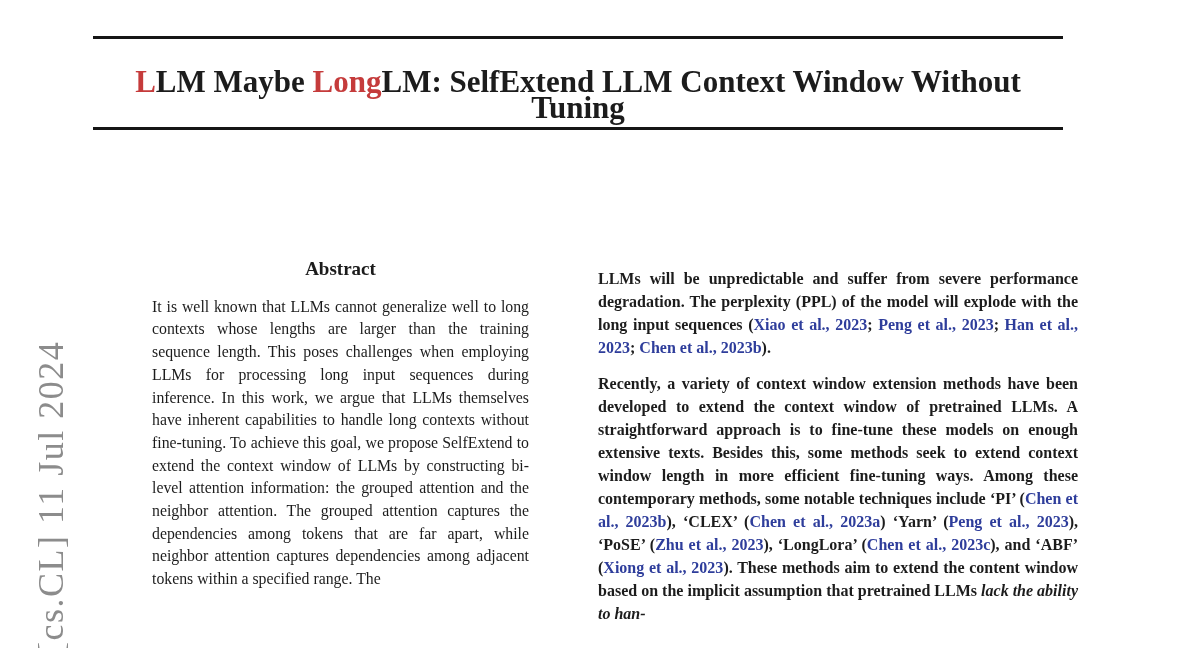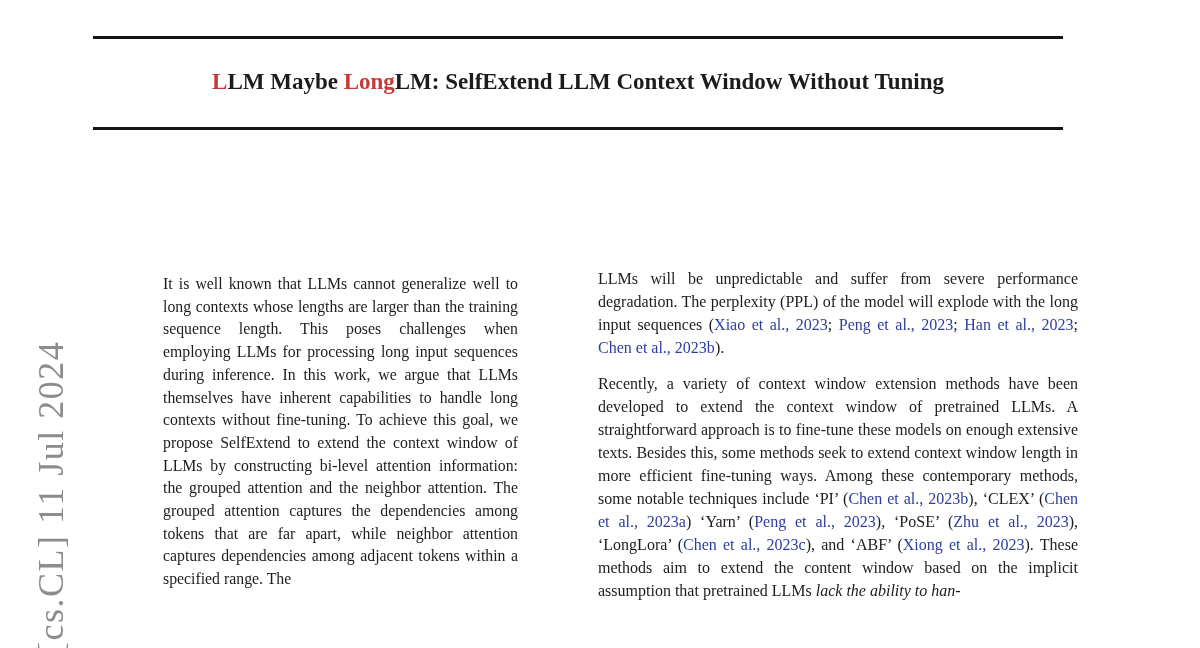--- a/index.html
+++ b/index.html
@@ -11,33 +11,33 @@
     position:absolute;left:30px;top:654px;
     transform:rotate(-90deg);transform-origin:0 0;
     font-size:36px;letter-spacing:1.5px;white-space:nowrap;
     color:var(--watermark,#8c8c8c);
   }
   .rule{position:absolute;left:93px;width:970px;height:3px;background:var(--rule,#151515);}
   .rule-top{top:36px;}
   .rule-mid{top:127px;}
   .title{
     position:absolute;left:93px;width:970px;top:69px;margin:0;
-    text-align:center;font-size:23px;font-weight:bold;line-height:26px;
+    text-align:center;font-size:31px;font-weight:bold;line-height:26px;
   }
   .authors{
     position:absolute;left:110px;width:980px;top:171px;
     text-align:center;font-weight:bold;font-size:15.5px;
   }
   .author-line{line-height:27px;}
   sup{font-size:9.5px;font-weight:bold;}
   .col{position:absolute;text-align:justify;font-size:15.8px;line-height:22.7px;}
   .col-left{left:148px;width:385px;top:258px;height:390px;}
-  .col-right{left:598px;width:480px;top:267px;height:381px;line-height:23px;font-size:16px;}
+  .col-right{left:598px;width:480px;top:267px;height:381px;line-height:23px;font-size:16px;font-weight:bold;}
   .abstract-heading{text-align:center;font-size:19px;font-weight:bold;margin:0 0 15px 0;}
-  .col-left p{margin:15px;}
+  .col-left p{margin:4px;}
   .col-right p{margin:0 0 13px 0;}
   .seg-red{color:var(--accent-red,#c53b3b);}
   .seg-cite{color:var(--cite-blue,#2e3d9b);}
   .seg-italic{font-style:italic;}
   .seg-author{margin:0 8px;white-space:nowrap;}
 </style>
 </head>
 <body>
 
 <div class="page">
@@ -47,20 +47,21 @@
   <div class="rule rule-top"></div>
 
   <h1 class="title"><span class="seg-red">L</span><span>LM Maybe </span><span class="seg-red">Long</span><span>LM: SelfExtend LLM Context Window Without Tuning</span></h1>
 
   <div class="rule rule-mid"></div>
 
   <div class="authors">
   </div>
 
   <div class="col col-left">
+    <h2 class="abstract-heading">Abstract</h2>
     <p>It is well known that LLMs cannot generalize well to long contexts whose lengths are larger than the training sequence length. This poses challenges when employing LLMs for processing long input sequences during inference. In this work, we argue that LLMs themselves have inherent capabilities to handle long contexts without fine-tuning. To achieve this goal, we propose SelfExtend to extend the context window of LLMs by constructing bi-level attention information: the grouped attention and the neighbor attention. The grouped attention captures the dependencies among tokens that are far apart, while neighbor attention captures dependencies among adjacent tokens within a specified range. The</p>
   </div>
 
   <div class="col col-right">
     <p><span>LLMs will be unpredictable and suffer from severe performance degradation. The perplexity (PPL) of the model will explode with the long input sequences (</span><span class="seg-cite">Xiao et al., 2023</span><span>; </span><span class="seg-cite">Peng et al., 2023</span><span>; </span><span class="seg-cite">Han et al., 2023</span><span>; </span><span class="seg-cite">Chen et al., 2023b</span><span>).</span></p>
     <p><span>Recently, a variety of context window extension methods have been developed to extend the context window of pretrained LLMs. A straightforward approach is to fine-tune these models on enough extensive texts. Besides this, some methods seek to extend context window length in more efficient fine-tuning ways. Among these contemporary methods, some notable techniques include ‘PI’ (</span><span class="seg-cite">Chen et al., 2023b</span><span>), ‘CLEX’ (</span><span class="seg-cite">Chen et al., 2023a</span><span>) ‘Yarn’ (</span><span class="seg-cite">Peng et al., 2023</span><span>), ‘PoSE’ (</span><span class="seg-cite">Zhu et al., 2023</span><span>), ‘LongLora’ (</span><span class="seg-cite">Chen et al., 2023c</span><span>), and ‘ABF’ (</span><span class="seg-cite">Xiong et al., 2023</span><span>). These methods aim to extend the content window based on the implicit assumption that pretrained LLMs </span><span class="seg-italic">lack the ability to han-</span></p>
   </div>
 
 </div>
 

